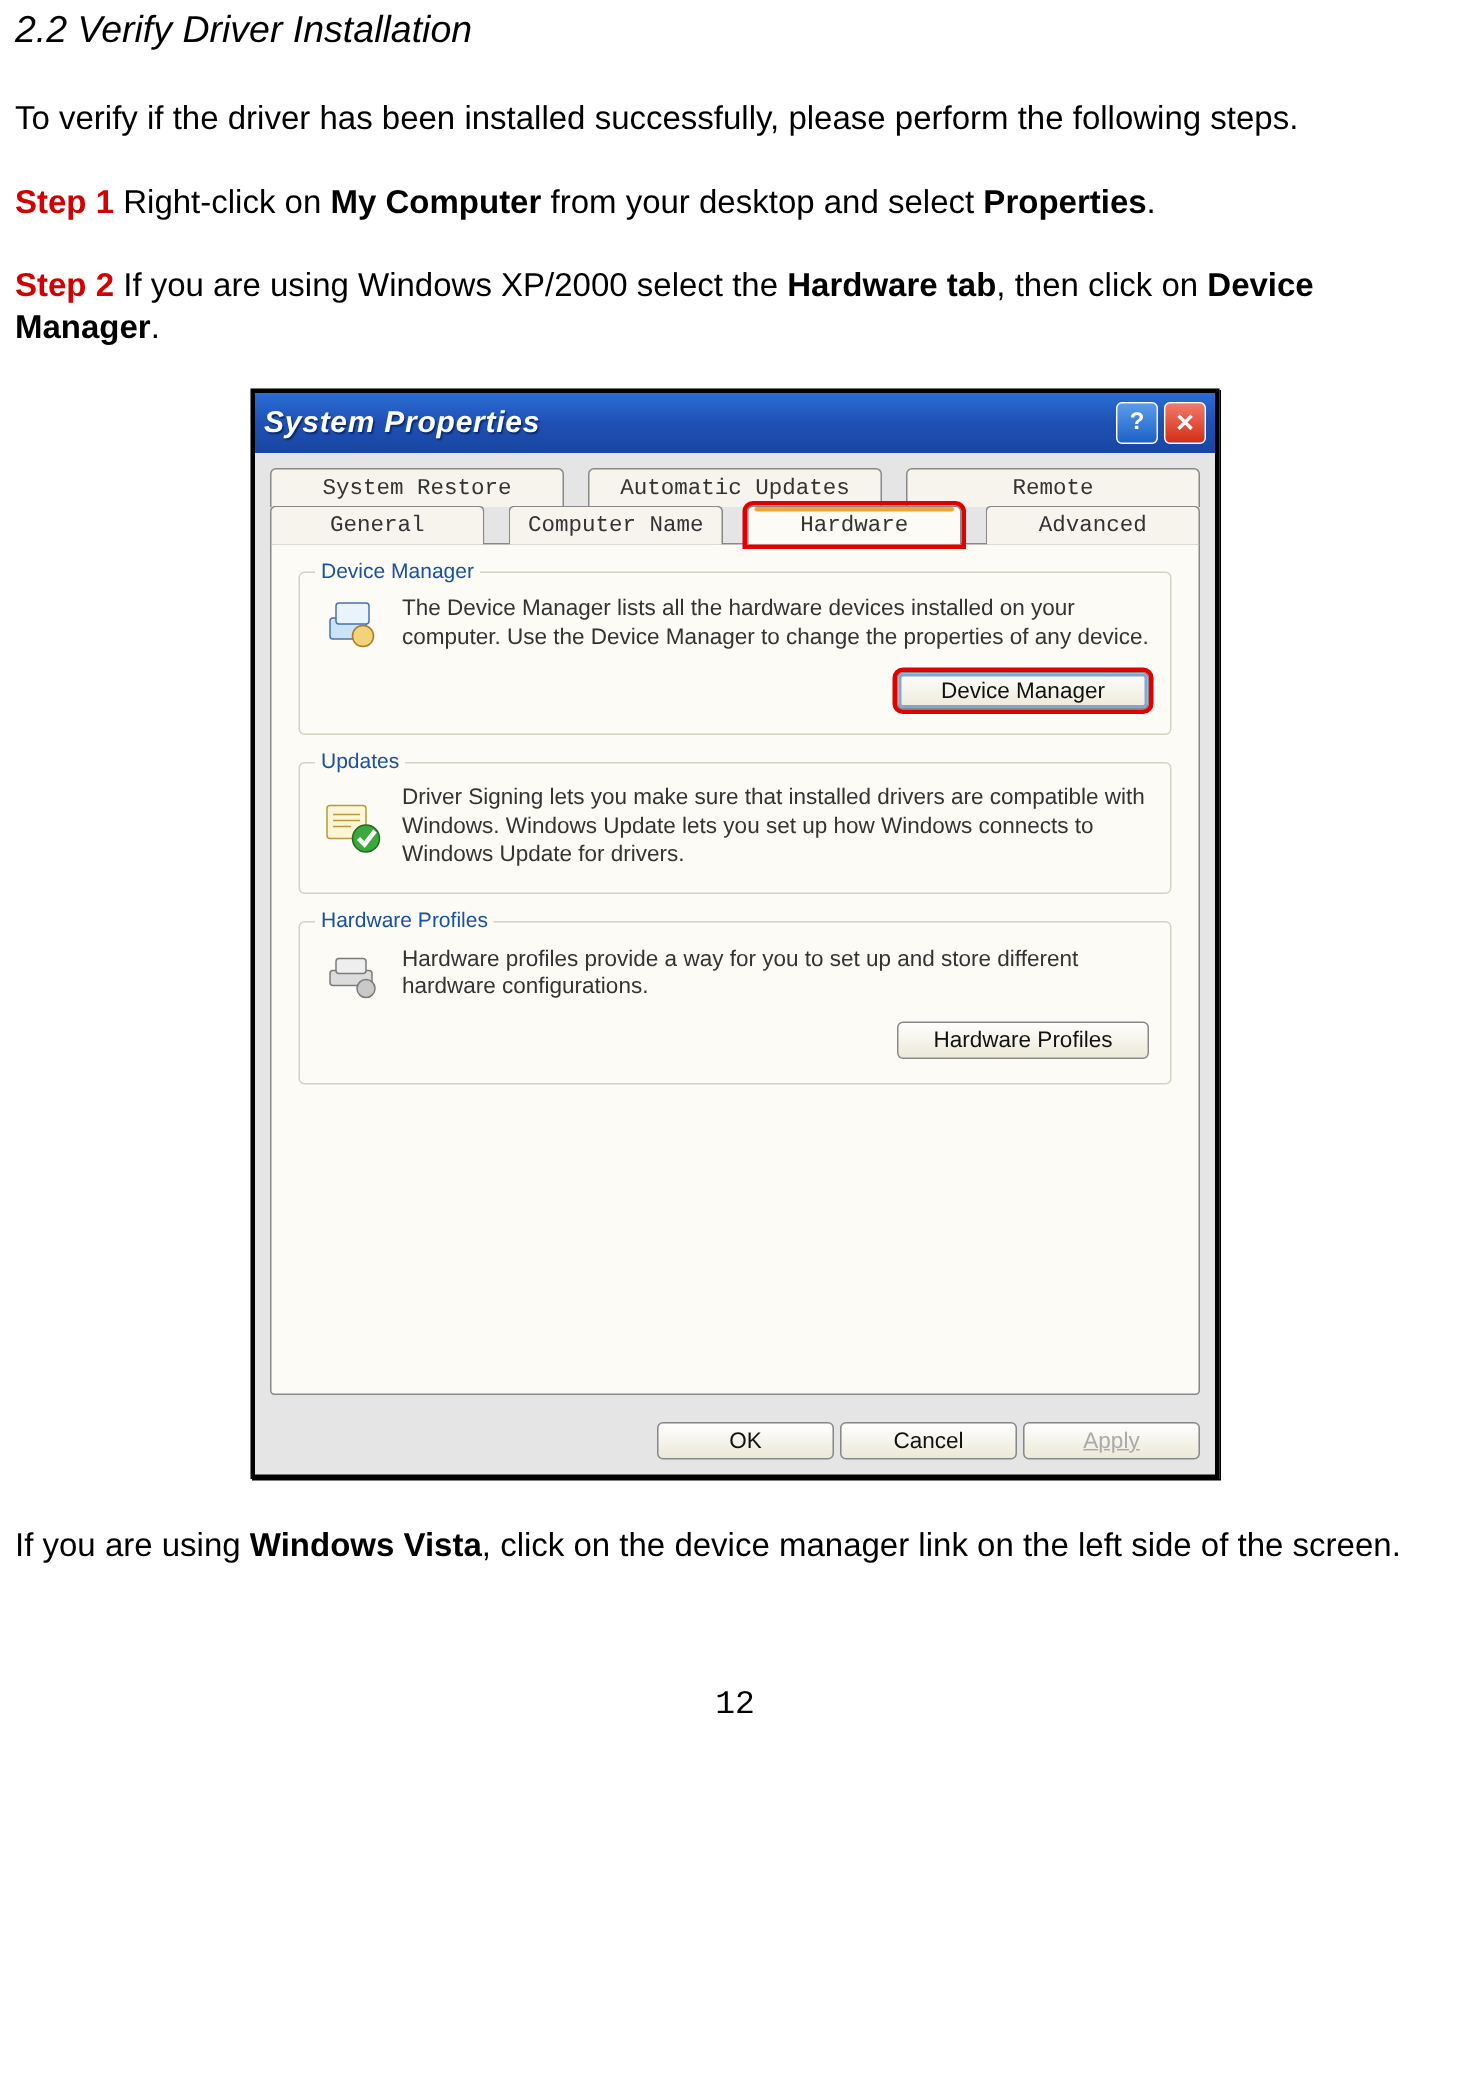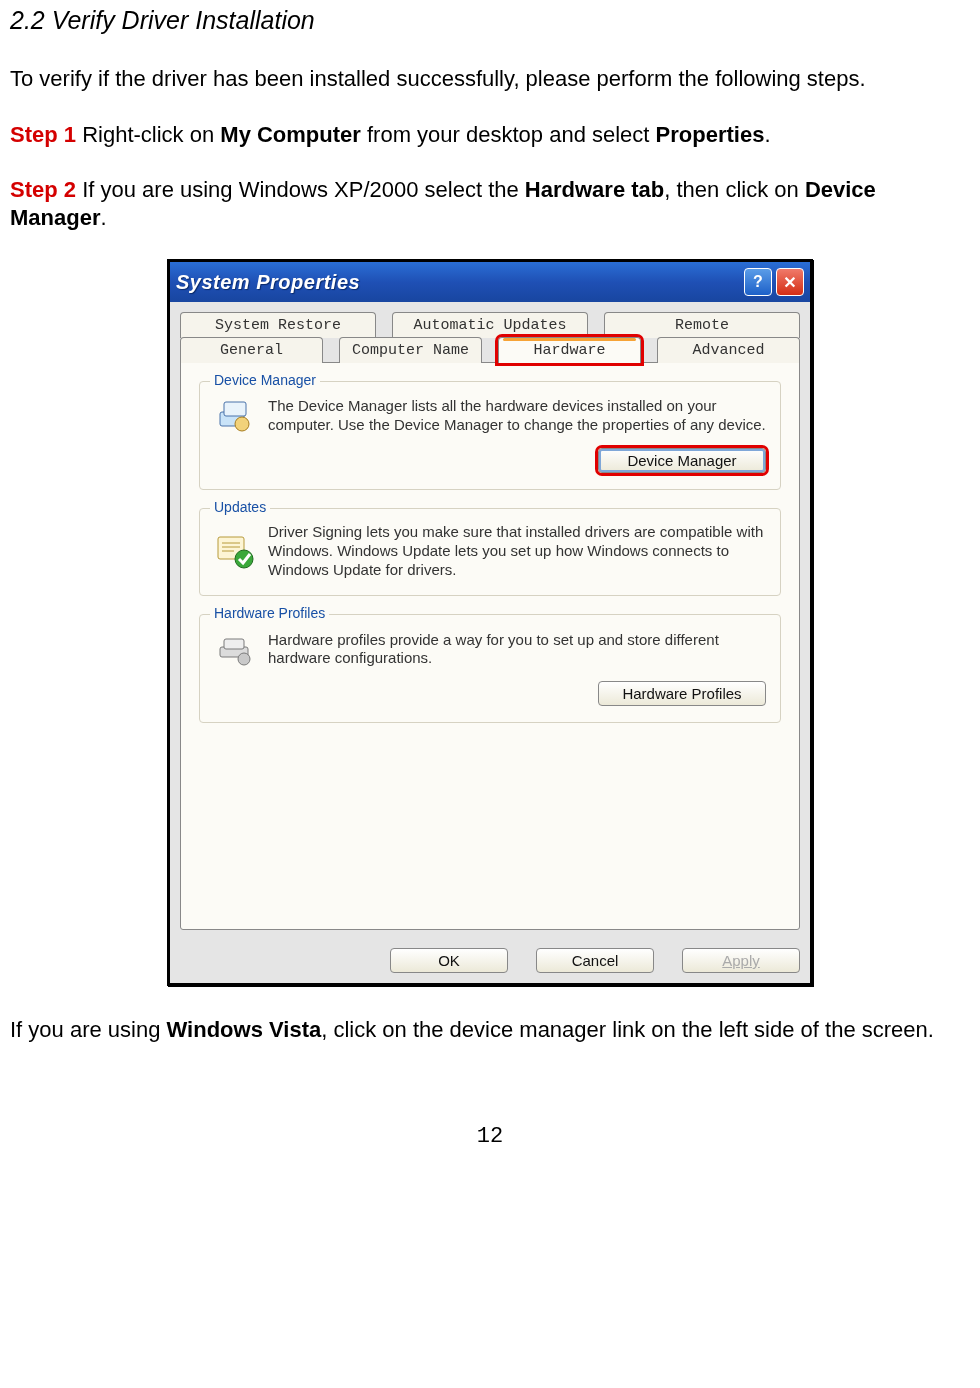--- a/index.html
+++ b/index.html
@@ -172,21 +172,21 @@
     border-radius: 4px;
     font-size: 15px;
     color: #111;
   }
   .xp-btn.hl-red {
     box-shadow: inset 0 0 0 2px #7fa7d8;
   }
   .xp-bottom-btns {
     display: flex;
     justify-content: flex-end;
-    gap: 28px;
+    gap: 4px;
     padding: 4px 10px 10px 0;
   }
   .xp-bottom-btns .xp-btn { min-width: 100px; }
   .xp-btn.disabled { color: #aaa; text-decoration: underline; }
   .page-num {
     text-align: center;
     font-family: Liberation Mono, monospace;
     font-size: 22px;
     margin-top: 80px;
   }

